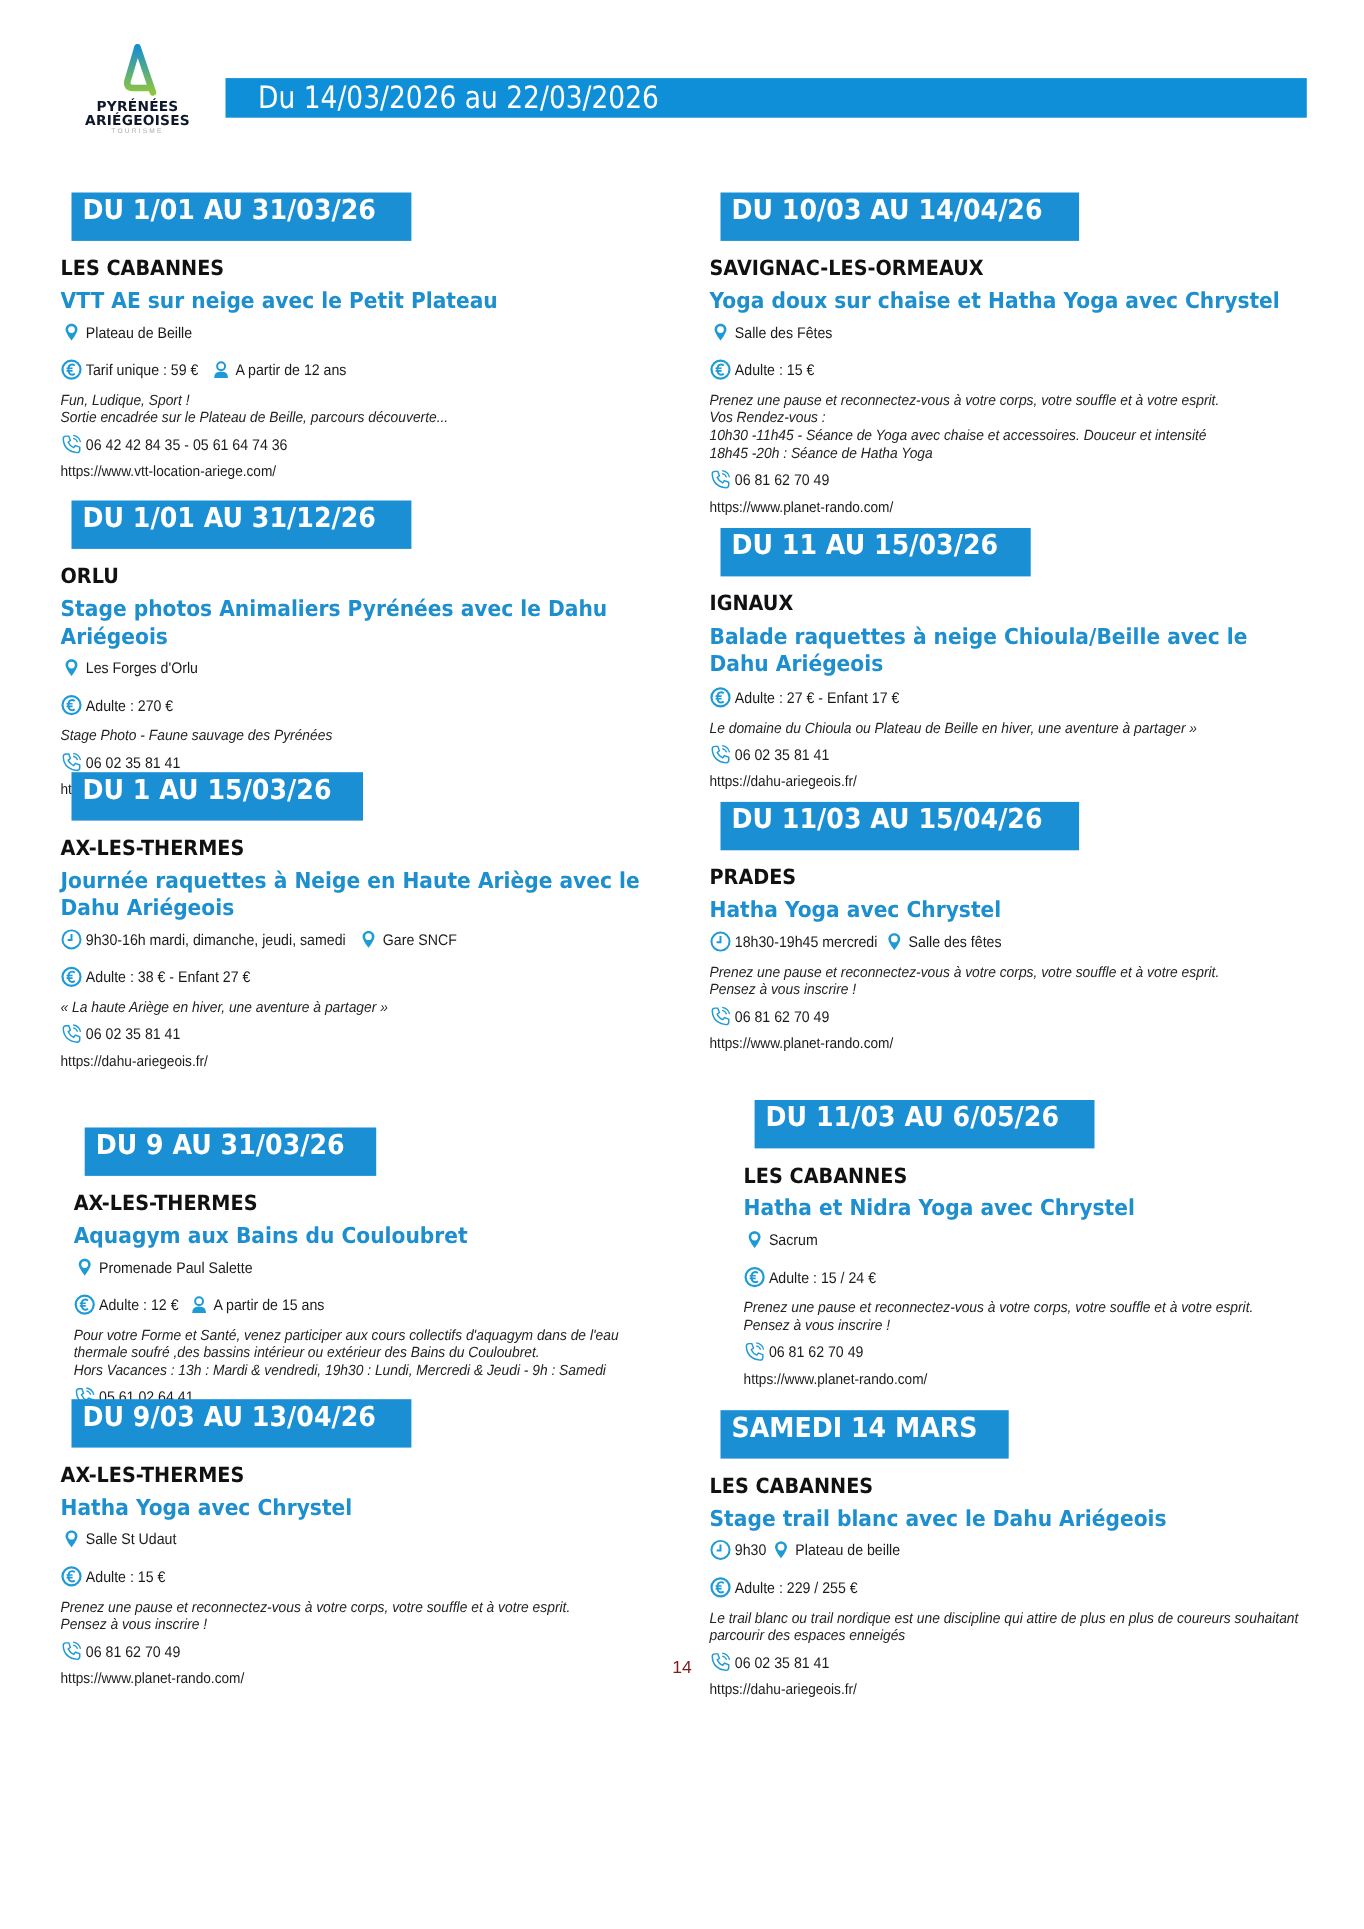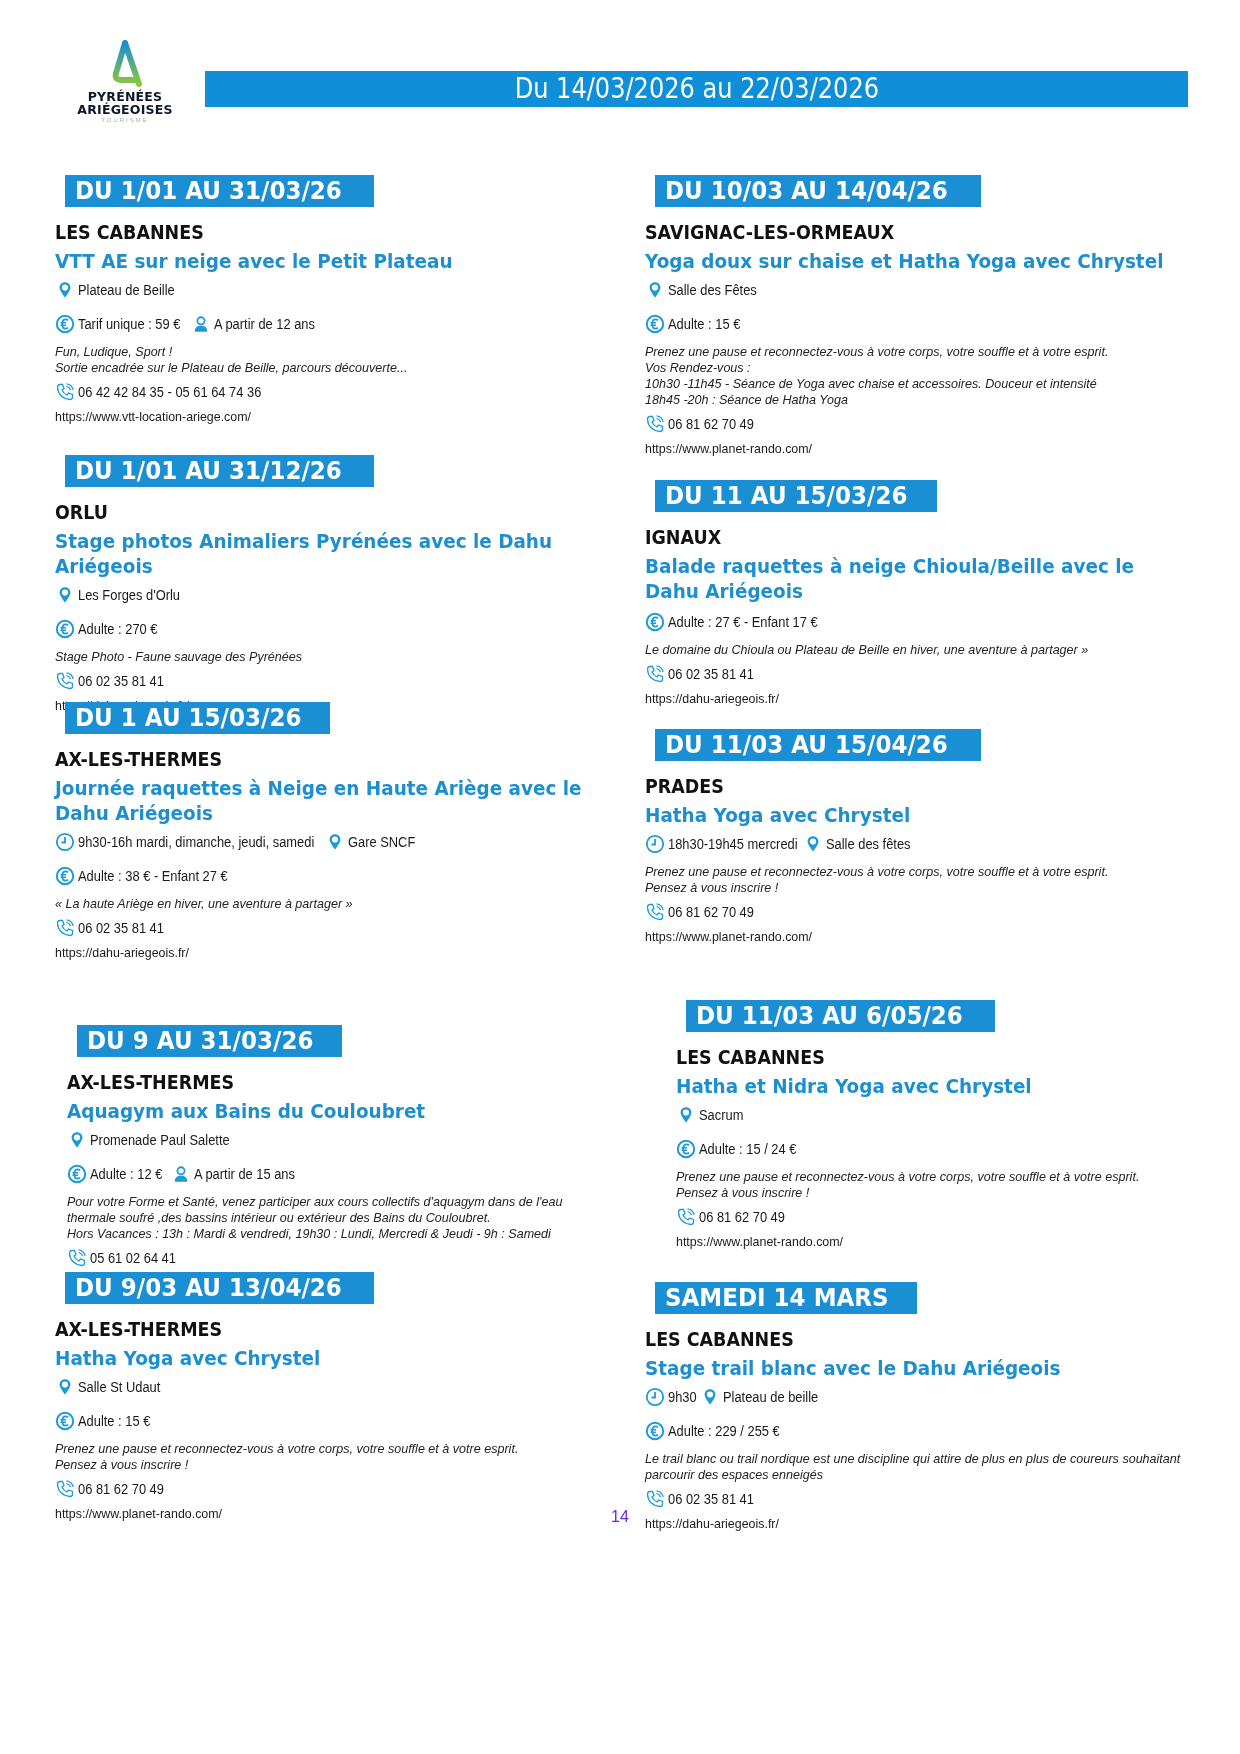--- a/index.html
+++ b/index.html
@@ -1,34 +1,34 @@
 <!DOCTYPE html>
 <html><head>
 <meta charset="utf-8">
 <style>
   * { box-sizing: border-box; margin: 0; padding: 0; }
   body { width: 1240px; height: 1754px; background: #ffffff; position: relative; font-family: "Liberation Sans", sans-serif; color: #1a1a1a; overflow: hidden; }
   .logo { position: absolute; left: 70px; top: 40px; width: 110px; height: 100px; text-align: center; }
   .logo svg { display: block; margin: 0 auto; }
   .logo .l1, .logo .l2 { font-family: "DejaVu Sans", sans-serif; font-size: 12.5px; font-weight: bold; color: #0f172a; line-height: 13px; letter-spacing: 0.2px; }
   .logo .l3 { font-size: 6px; color: #aaaaaa; letter-spacing: 2px; line-height: 9px; }
-  .banner { position: absolute; left: 205px; top: 71px; width: 983px; height: 36px; background: #0f8fd7; color: #ffffff; font-family: "DejaVu Sans", sans-serif; font-size: 28px; text-align: center; line-height: 36px; transform-origin: center; }
+  .banner { position: absolute; left: 205px; top: 71px; width: 983px; height: 36px; background: #0f8fd7; color: #ffffff; font-family: "DejaVu Sans", sans-serif; font-size: 28px; text-align: left; line-height: 36px; transform-origin: center; }
   .banner span { display: inline-block; transform: scaleX(0.86); }
   .ev { position: absolute; }
-  .date { display: inline-block; background: #1b8fd4; color: #fff; font-family: "DejaVu Sans", sans-serif; font-weight: bold; font-size: 25px; line-height: 31px; height: 32px; padding: 0 9px 0 10px; margin-left: 10px; }
+  .date { display: inline-block; background: #1b8fd4; color: #fff; font-family: "DejaVu Sans", sans-serif; font-weight: bold; font-size: 25px; line-height: 31px; height: 44px; padding: 0 9px 0 10px; margin-left: 10px; }
   .date span { display: inline-block; transform: scaleX(0.92); transform-origin: left; }
   .town { font-family: "DejaVu Sans", sans-serif; font-weight: bold; font-size: 19px; margin-top: 14px; color: #111; line-height: 22px; transform: scaleX(0.92); transform-origin: left; white-space: nowrap; }
   .title { font-family: "DejaVu Sans", sans-serif; font-weight: bold; font-size: 20px; color: #1e8fce; margin-top: 6px; line-height: 25px; transform: scaleX(0.92); transform-origin: left; width: 108%; }
   .row { display: flex; align-items: center; font-size: 14px; line-height: 18px; margin-top: 6px; white-space: nowrap; }
   .row.gap { margin-top: 14px; }
   .row .t { transform: scaleX(0.92); transform-origin: left; display: inline-block; }
   .ico { display: inline-flex; width: 20px; height: 20px; align-items: center; justify-content: center; flex: none; margin-right: 3px; }
   .desc { font-style: italic; font-size: 13.5px; line-height: 16px; margin-top: 10px; color: #222; transform: scaleX(0.93); transform-origin: left; width: 107%; }
   .url { font-size: 13.5px; margin-top: 7px; line-height: 16px; transform: scaleX(0.92); transform-origin: left; white-space: nowrap; }
-  .pagenum { position: absolute; left: 0; width: 1240px; top: 1508px; text-align: center; font-size: 16px; color: #6d28d9; }
+  .pagenum { position: absolute; left: 0; width: 1240px; top: 1508px; text-align: center; font-size: 16px; color: #7f1d1d; }
 </style>
 </head>
 <body>
 
 <div class="logo">
   <svg width="44" height="50" viewBox="0 0 44 50">
     <defs>
       <linearGradient id="lg" x1="0" y1="0" x2="0" y2="1">
         <stop offset="0" stop-color="#1a8fd0"></stop>
         <stop offset="1" stop-color="#8cc63f"></stop>

